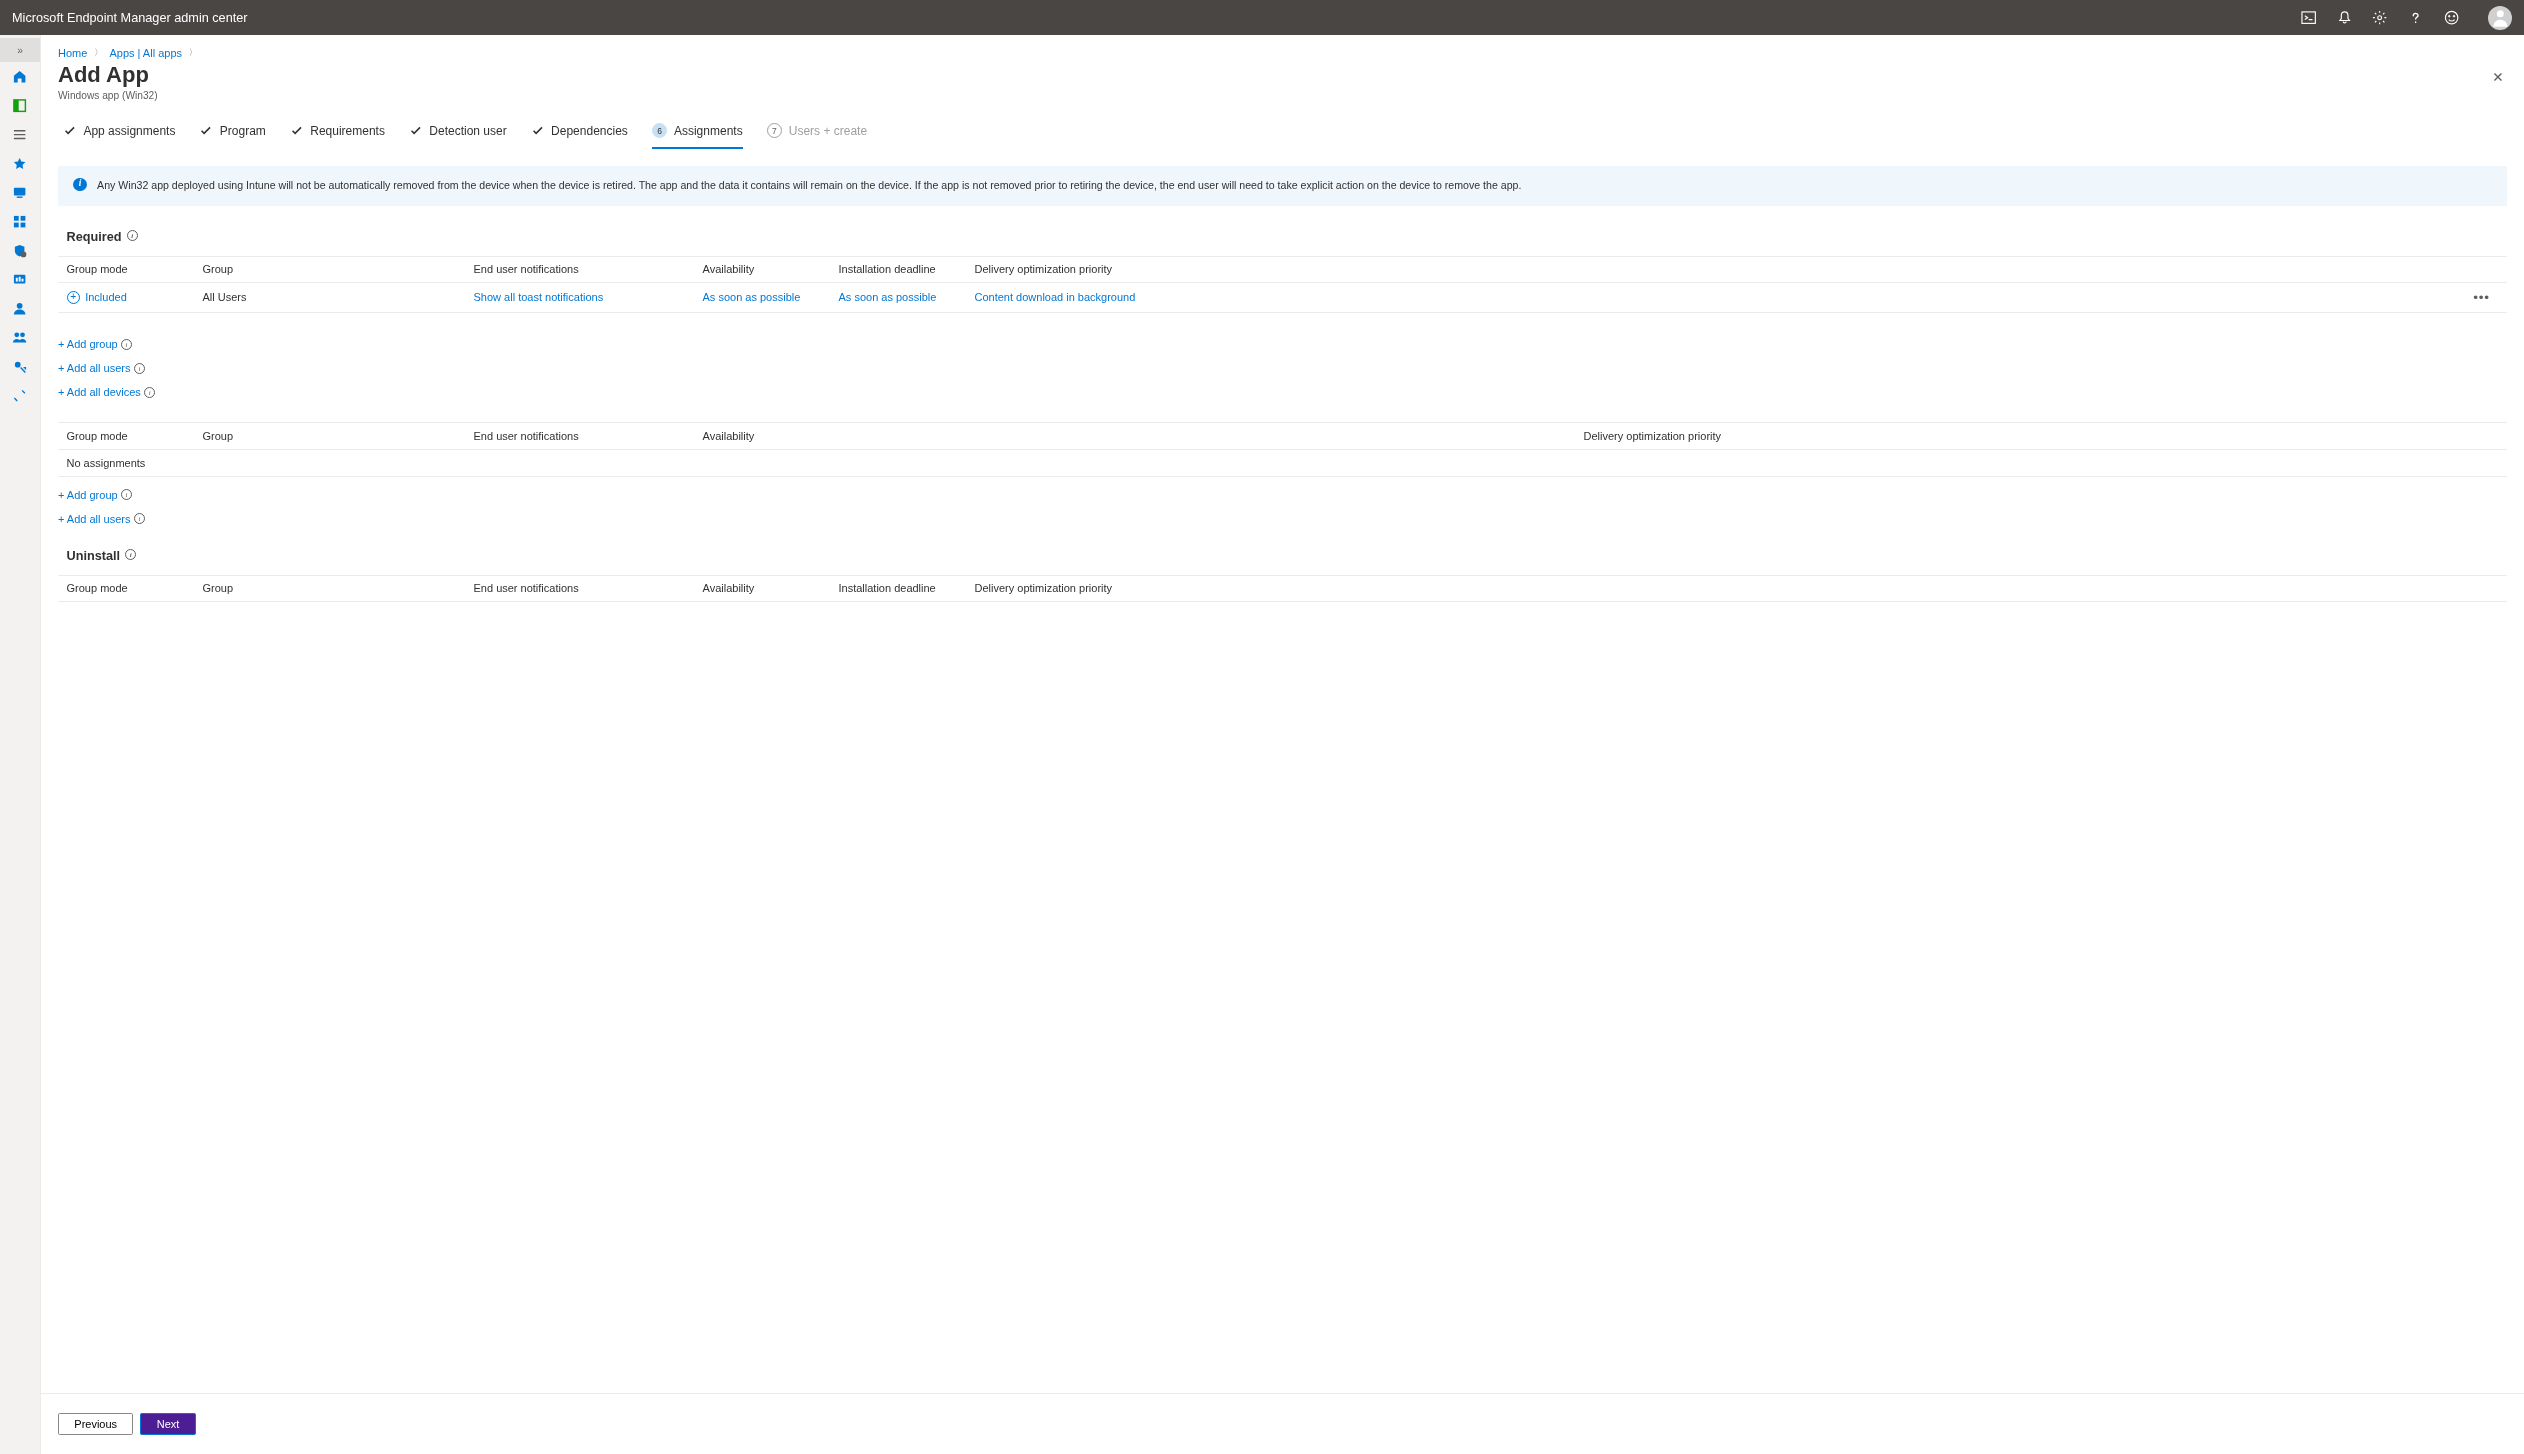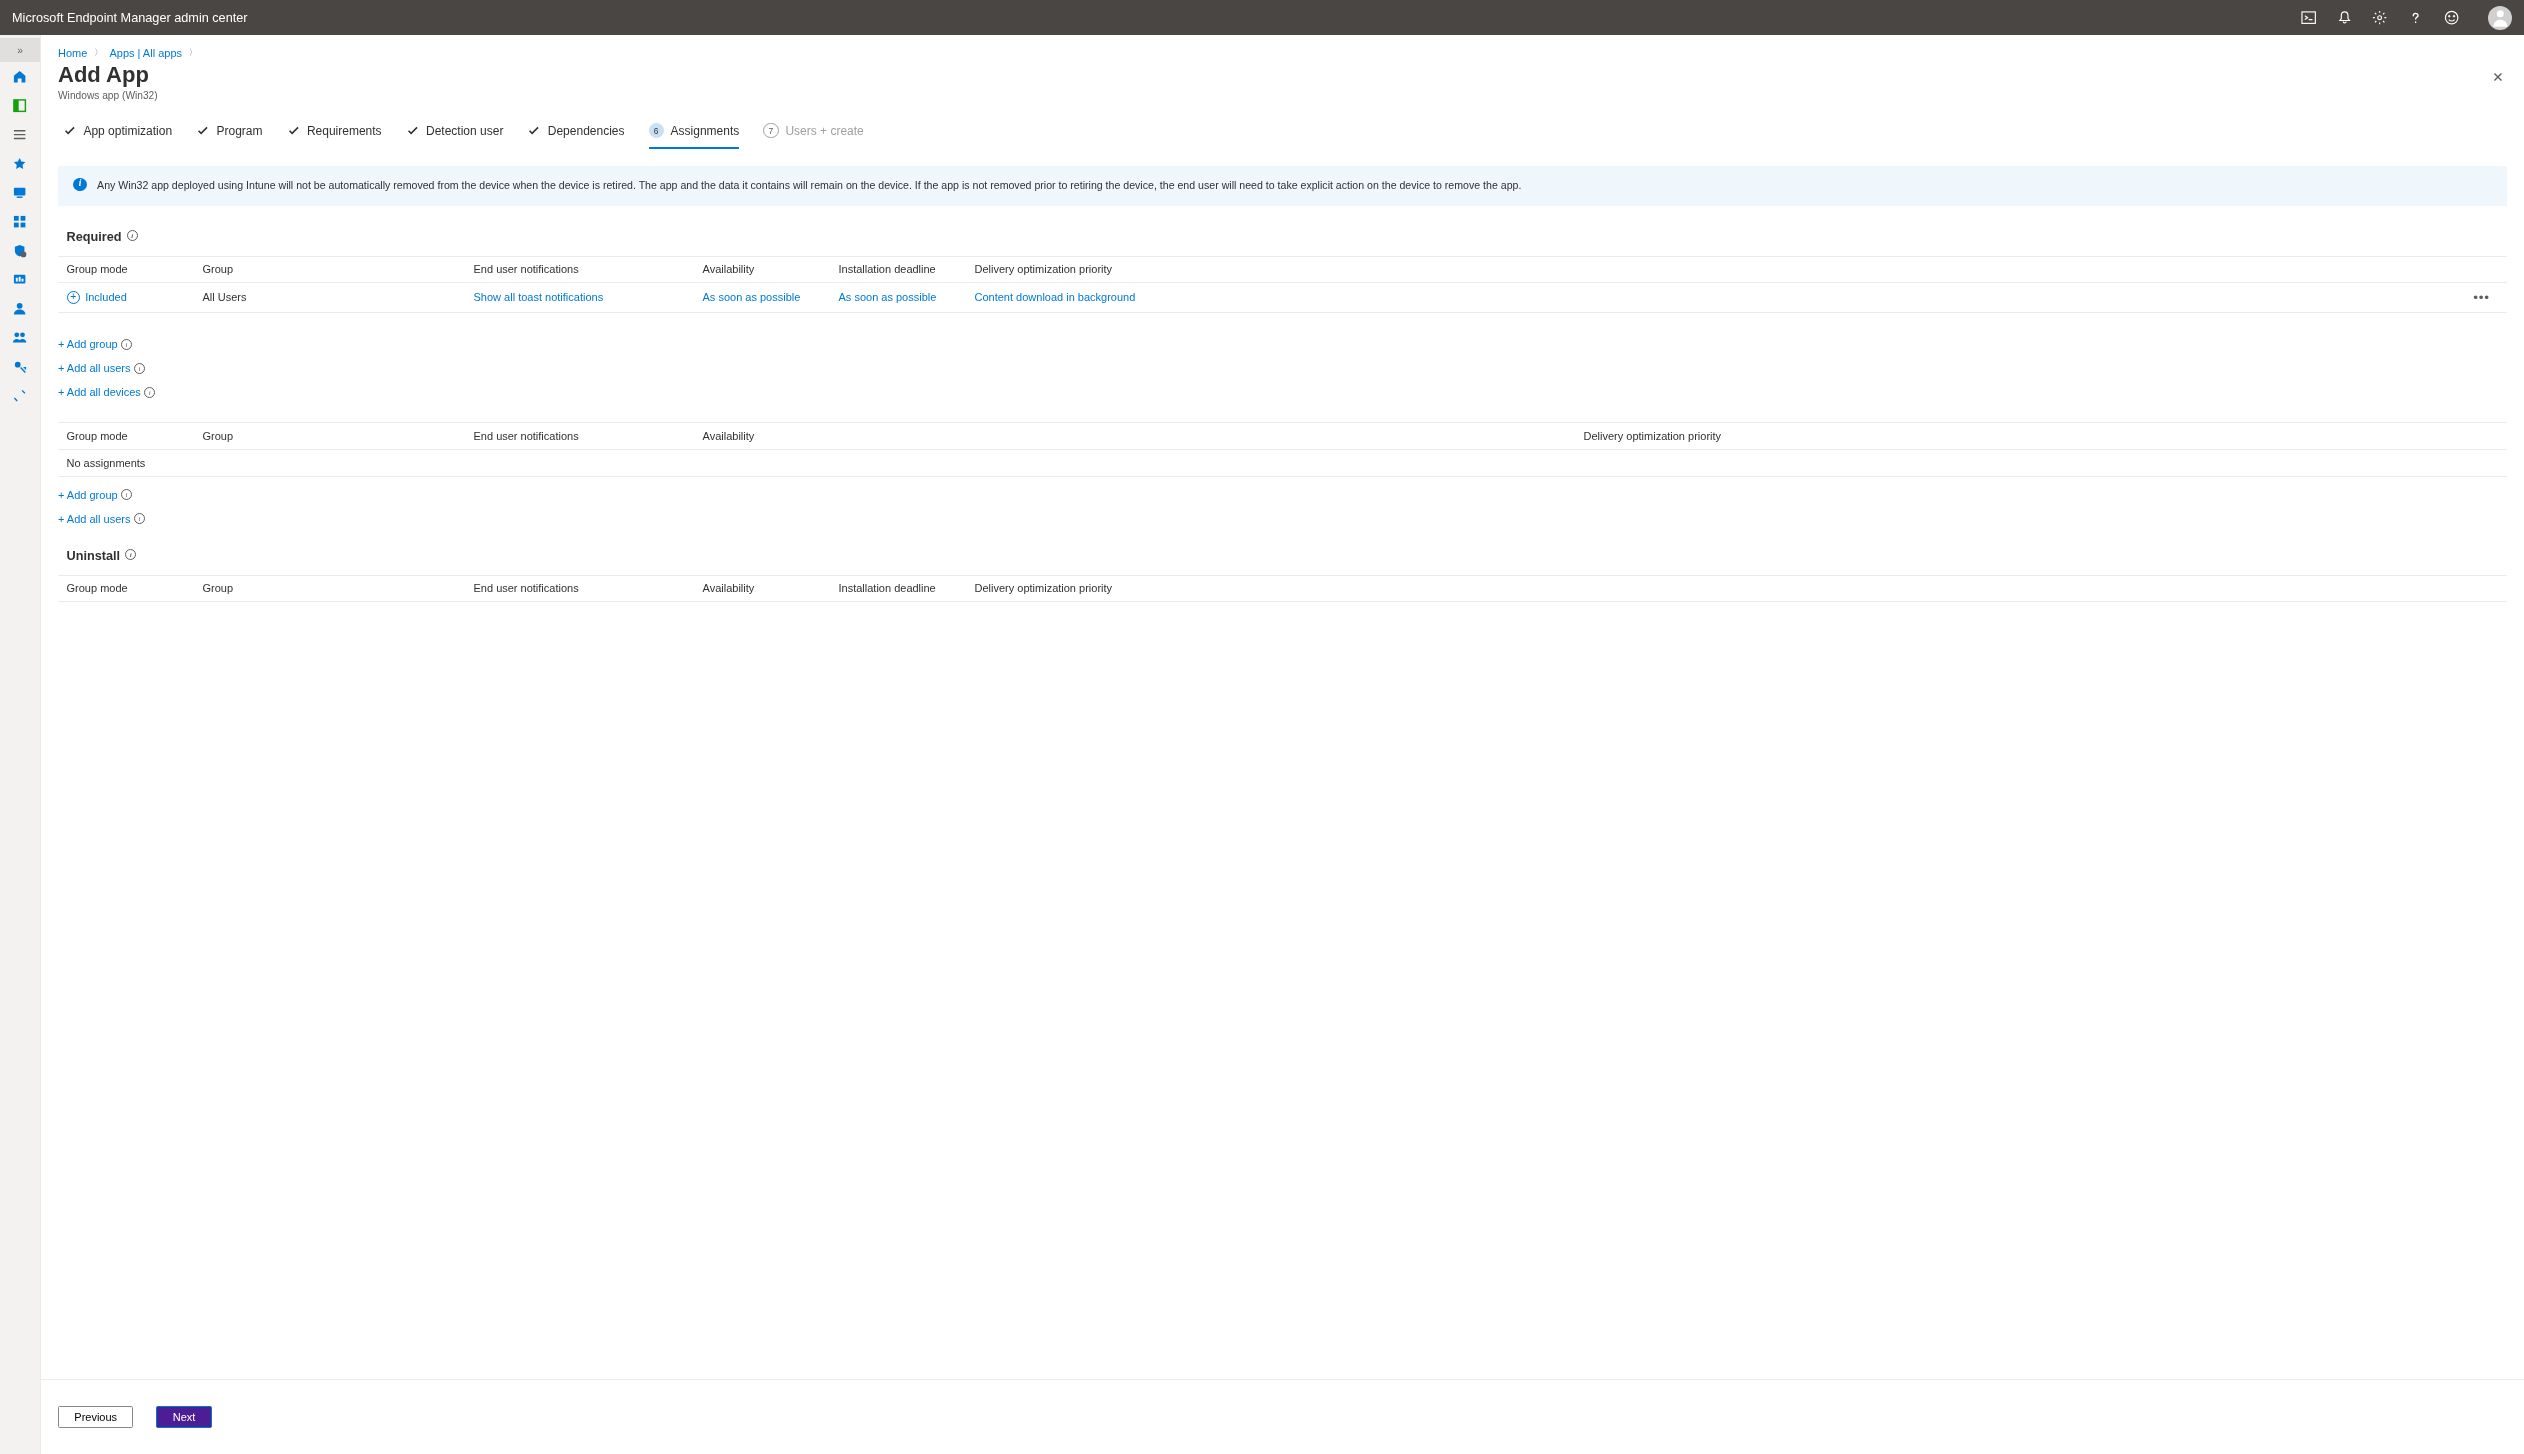--- a/index.html
+++ b/index.html
@@ -63,21 +63,21 @@
 .tbl-compact .tbl-head, .tbl-compact .tbl-row { grid-template-columns: 136px 271px 229px 1fr 1fr 34px; }
 .link { color: #0078d4; cursor:pointer; }
 .groupmode { display:flex; align-items:center; gap:5.1px; color:#0078d4; }
 .plus-circle { width:13.6px;height:13.6px; border:1.3px solid #0078d4; border-radius:50%; display:flex; align-items:center; justify-content:center; font-size:10.2px; line-height:1; color:#0078d4; font-weight:300;}
 .ellipsis { color:#605e5c; cursor:pointer; font-size:13.6px; letter-spacing:0.8px; text-align:center;}
 
 .action-row { margin-top: 12px; display: flex; gap: 12px; font-size: 11px; flex-direction: column; }
 .action-link { color:#0078d4; cursor:pointer; display:flex; align-items:center; gap:3.4px;}
 
 
-.footer { position: fixed; bottom: 0; left: 41px; right: 0; background: #fff; border-top: 0.8px solid #edebe9; padding: 26px 17px; display: flex; gap: 23px; }
+.footer { position: fixed; bottom: 0; left: 41px; right: 0; background: #fff; border-top: 0.8px solid #edebe9; padding: 19px 17px; display: flex; gap: 7px; }
 .btn { padding: 4.2px 15.3px; font-size: 11px; cursor: pointer; border-radius: 1.7px; }
 .btn-secondary { background: #fff; border: 0.8px solid #8a8886; }
 .btn-primary { background: #4c1d95; border: 0.8px solid #0078d4; color: #fff; }
 </style>
 </head>
 <body>
 
 <div class="topbar">
   <div class="topbar-title">Microsoft Endpoint Manager admin center</div>
   <div class="topbar-actions">
@@ -213,21 +213,21 @@
         <div class="page-subtitle">Windows app (Win32)</div>
       </div>
       <div class="close-btn">✕</div>
     </div>
 
     <div class="wizard">
       <div class="wizard-step">
           <svg class="step-check" viewBox="0 0 16 16">
             <path d="M3 8l3 3 7-7" stroke="#323130" stroke-width="1.8" fill="none"></path>
           </svg>
-          <span>App optimization</span>
+          <span>App assignments</span>
         </div>
       <div class="wizard-step">
           <svg class="step-check" viewBox="0 0 16 16">
             <path d="M3 8l3 3 7-7" stroke="#323130" stroke-width="1.8" fill="none"></path>
           </svg>
           <span>Program</span>
         </div>
       <div class="wizard-step">
           <svg class="step-check" viewBox="0 0 16 16">
             <path d="M3 8l3 3 7-7" stroke="#323130" stroke-width="1.8" fill="none"></path>

